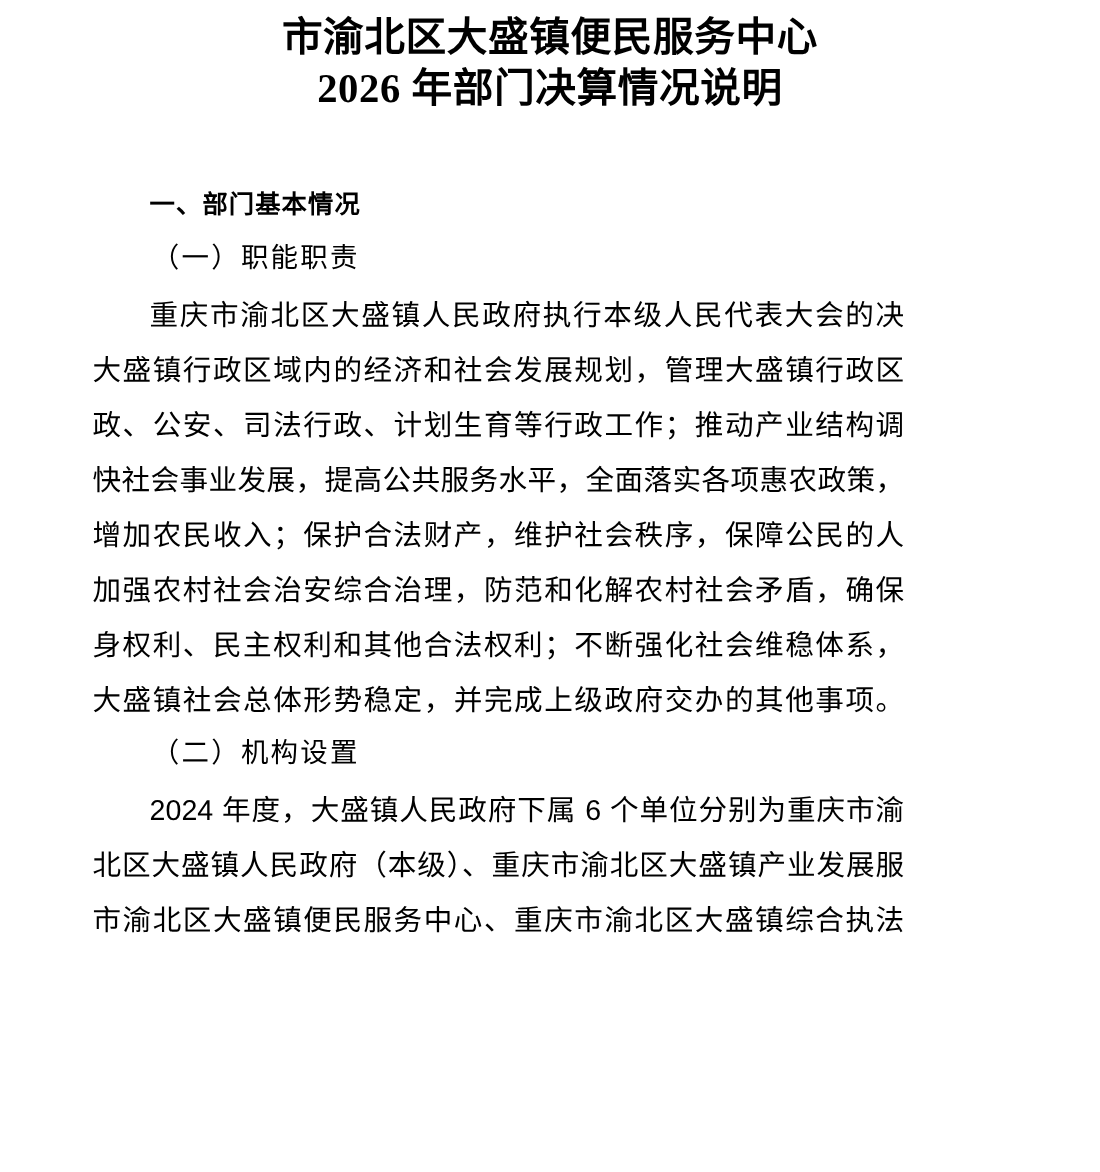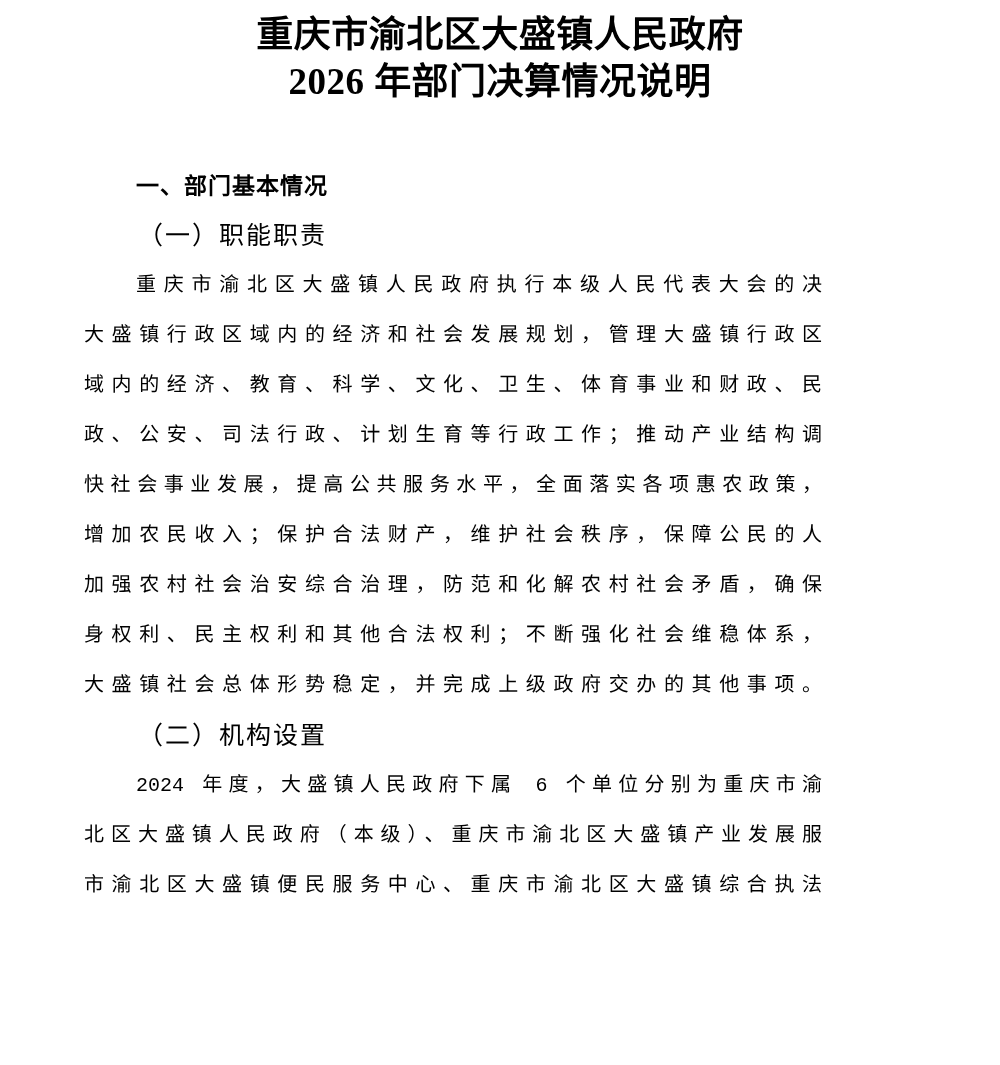--- a/index.html
+++ b/index.html
@@ -44,53 +44,52 @@
   }
   .sub-heading {
     font-family: "Liberation Serif", "DejaVu Serif", serif;
     font-weight: 400;
     font-size: 25px;
     line-height: 50px;
     text-indent: 54px;
     letter-spacing: 2px;
   }
   .para .line {
-    font-family: Liberation Mono, monospace;
+    font-family: Liberation Sans, sans-serif;
     font-weight: 400;
-    font-size: 20px;
+    font-size: 26px;
     line-height: 50px;
     text-align: justify;
     text-align-last: justify;
     white-space: normal;
     overflow: hidden;
   }
   .para .line.first {
     text-indent: 52px;
   }
 </style>
 </head>
 <body>
 
 <div class="page">
 
   <div class="doc-title">
-    <div>重庆市渝北区大盛镇人民政府</div>
+    <div>市渝北区大盛镇便民服务中心</div>
     <div>2026 年部门决算情况说明</div>
   </div>
 
   <div class="content">
 
     <div class="section-heading">一、部门基本情况</div>
 
     <div class="sub-heading">（一）职能职责</div>
 
     <div class="para">
       <div class="line first">重庆市渝北区大盛镇人民政府执行本级人民代表大会的决</div>
       <div class="line">大盛镇行政区域内的经济和社会发展规划，管理大盛镇行政区</div>
-      <div class="line">域内的经济、教育、科学、文化、卫生、体育事业和财政、民</div>
       <div class="line">政、公安、司法行政、计划生育等行政工作；推动产业结构调</div>
       <div class="line">快社会事业发展，提高公共服务水平，全面落实各项惠农政策，</div>
       <div class="line">增加农民收入；保护合法财产，维护社会秩序，保障公民的人</div>
       <div class="line">加强农村社会治安综合治理，防范和化解农村社会矛盾，确保</div>
       <div class="line">身权利、民主权利和其他合法权利；不断强化社会维稳体系，</div>
       <div class="line">大盛镇社会总体形势稳定，并完成上级政府交办的其他事项。</div>
     </div>
 
     <div class="sub-heading">（二）机构设置</div>
 

